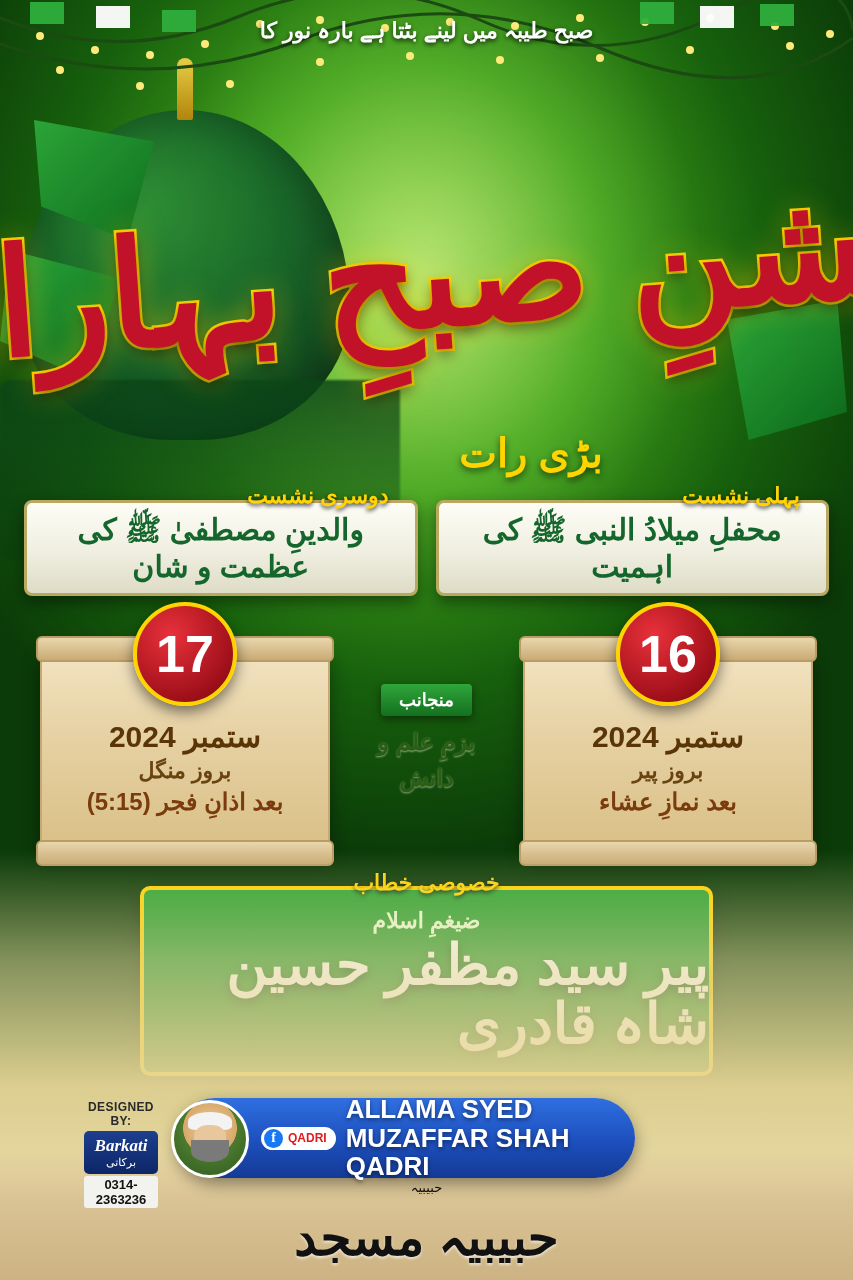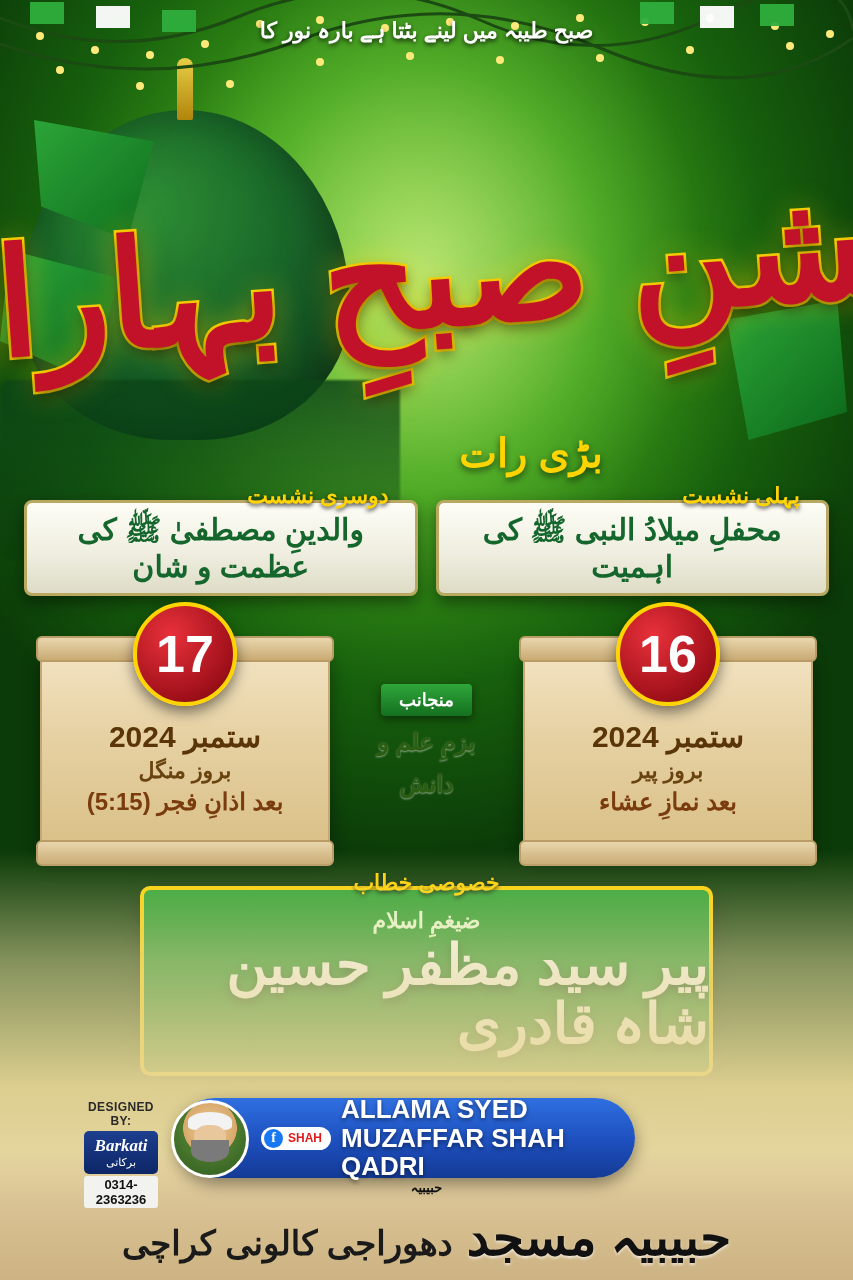--- a/index.html
+++ b/index.html
@@ -175,21 +175,21 @@
     display: inline-block;
     background: linear-gradient(180deg, #2fa63a, #14701f);
     color: #fff; font-size: 18px; font-weight: 700;
     padding: 5px 18px; border-radius: 4px;
     box-shadow: 0 3px 8px rgba(0,0,0,.45);
   }
   .center-tag .line1, .center-tag .line2 {
     color: #2b5d12; font-weight: 700; text-shadow: 0 1px 2px rgba(255,255,255,.5);
   }
   .center-tag .line1 { font-size: 24px; margin-top: 12px; }
-  .center-tag .line2 { font-size: 24px; margin-top: 14px; }
+  .center-tag .line2 { font-size: 24px; margin-top: 8px; }
   
   .speaker-panel {
     position: absolute; left: 140px; right: 140px; top: 886px; height: 190px;
     background: linear-gradient(180deg, #27a32f 0%, #138e22 45%, #0b6b18 100%);
     border: 4px solid #ffd400;
     border-radius: 10px;
     box-shadow: 0 8px 20px rgba(0,0,0,.45);
     display: flex; flex-direction: column; align-items: center; justify-content: center;
     direction: rtl;
   }
@@ -265,21 +265,21 @@
     color: #ffffff; font-size: 26px; font-weight: 700; line-height: 1.1;
     text-shadow: 0 2px 4px rgba(0,0,0,.45);
   }
   
   .footer {
     position: absolute; left: 0; right: 0; bottom: 14px;
     text-align: center; direction: rtl;
   }
   .footer-logo {
     margin: 0 auto 2px auto; width: 46px; height: 42px;
-    color: #111; font-size: 13px; font-weight: 700; line-height: 1.05;
+    color: #111; font-size: 13px; font-weight: 400; line-height: 1.05;
     display:flex; align-items:center; justify-content:center;
   }
   .footer-name {
     font-size: 50px; font-weight: 700; color: #111;
     text-shadow: 0 2px 3px rgba(255,255,255,.6);
     line-height: 1.1;
   }
   .footer-loc { font-size: 34px; font-weight: 700; color: #1a1a1a; }
   .footer-row { display: flex; justify-content: center; align-items: baseline; gap: 14px; direction: rtl; }
 </style>
@@ -402,30 +402,29 @@
 
   <div class="livebar">
     <div class="live-avatar">
       <div class="cap"></div>
         <div class="face"></div>
         <div class="beard"></div>
     </div>
     <div class="fb-badge">
       <span class="fb-circle">f</span>
       <span>
-        <span class="live-txt">SHAH</span>
+        <span class="live-txt">QADRI</span>
       </span>
     </div>
     <div class="live-name">
       <div>ALLAMA SYED</div>
       <div>MUZAFFAR SHAH QADRI</div>
     </div>
   </div>
 
   <div class="footer">
     <div class="footer-logo">حبیبیہ</div>
     <div class="footer-row">
       <div class="footer-name">حبیبیہ مسجد</div>
-      <div class="footer-loc">دھوراجی کالونی کراچی</div>
     </div>
   </div>
 
 </div>
 
 </body></html>

